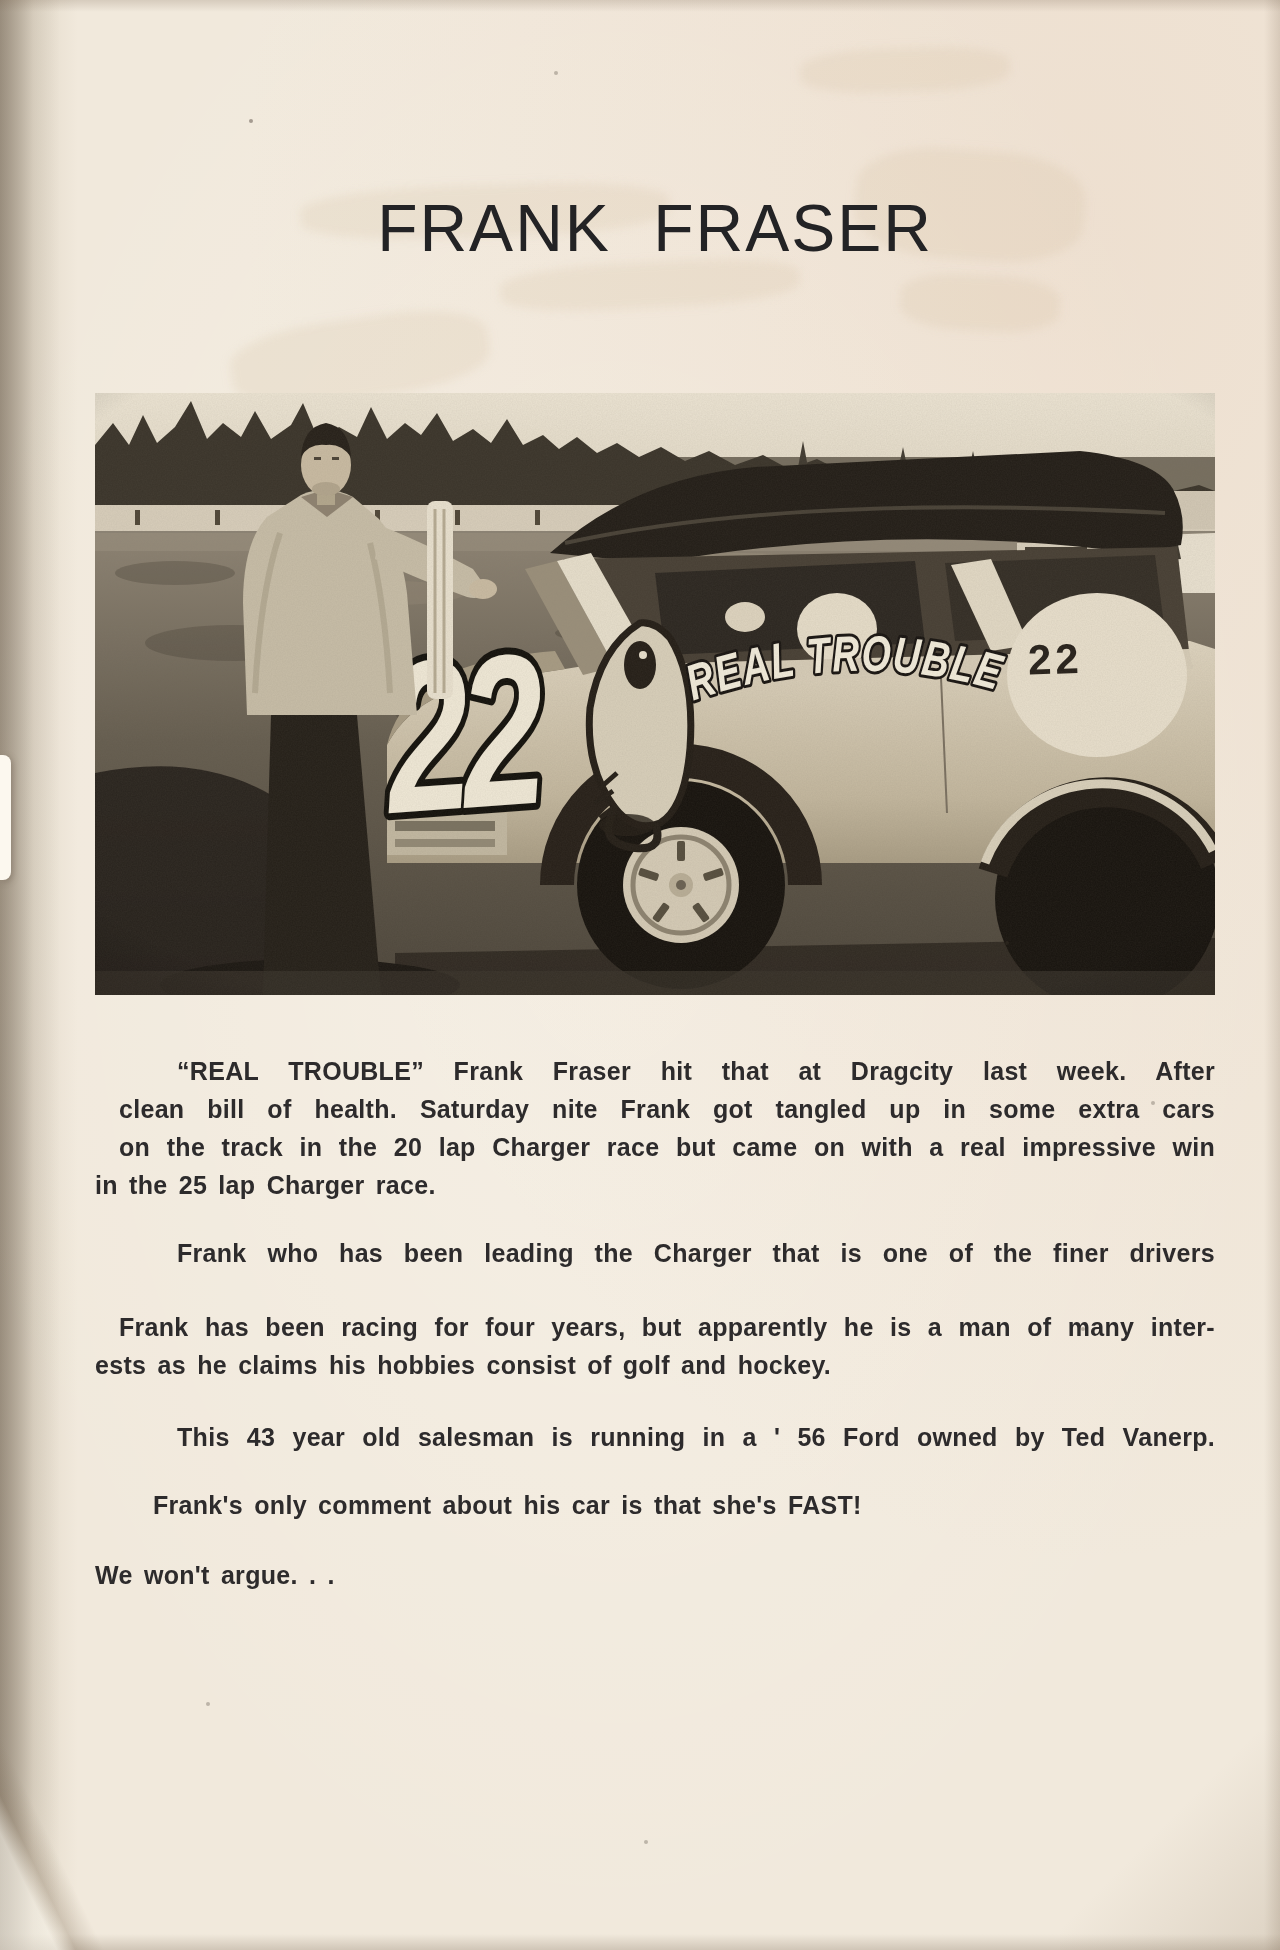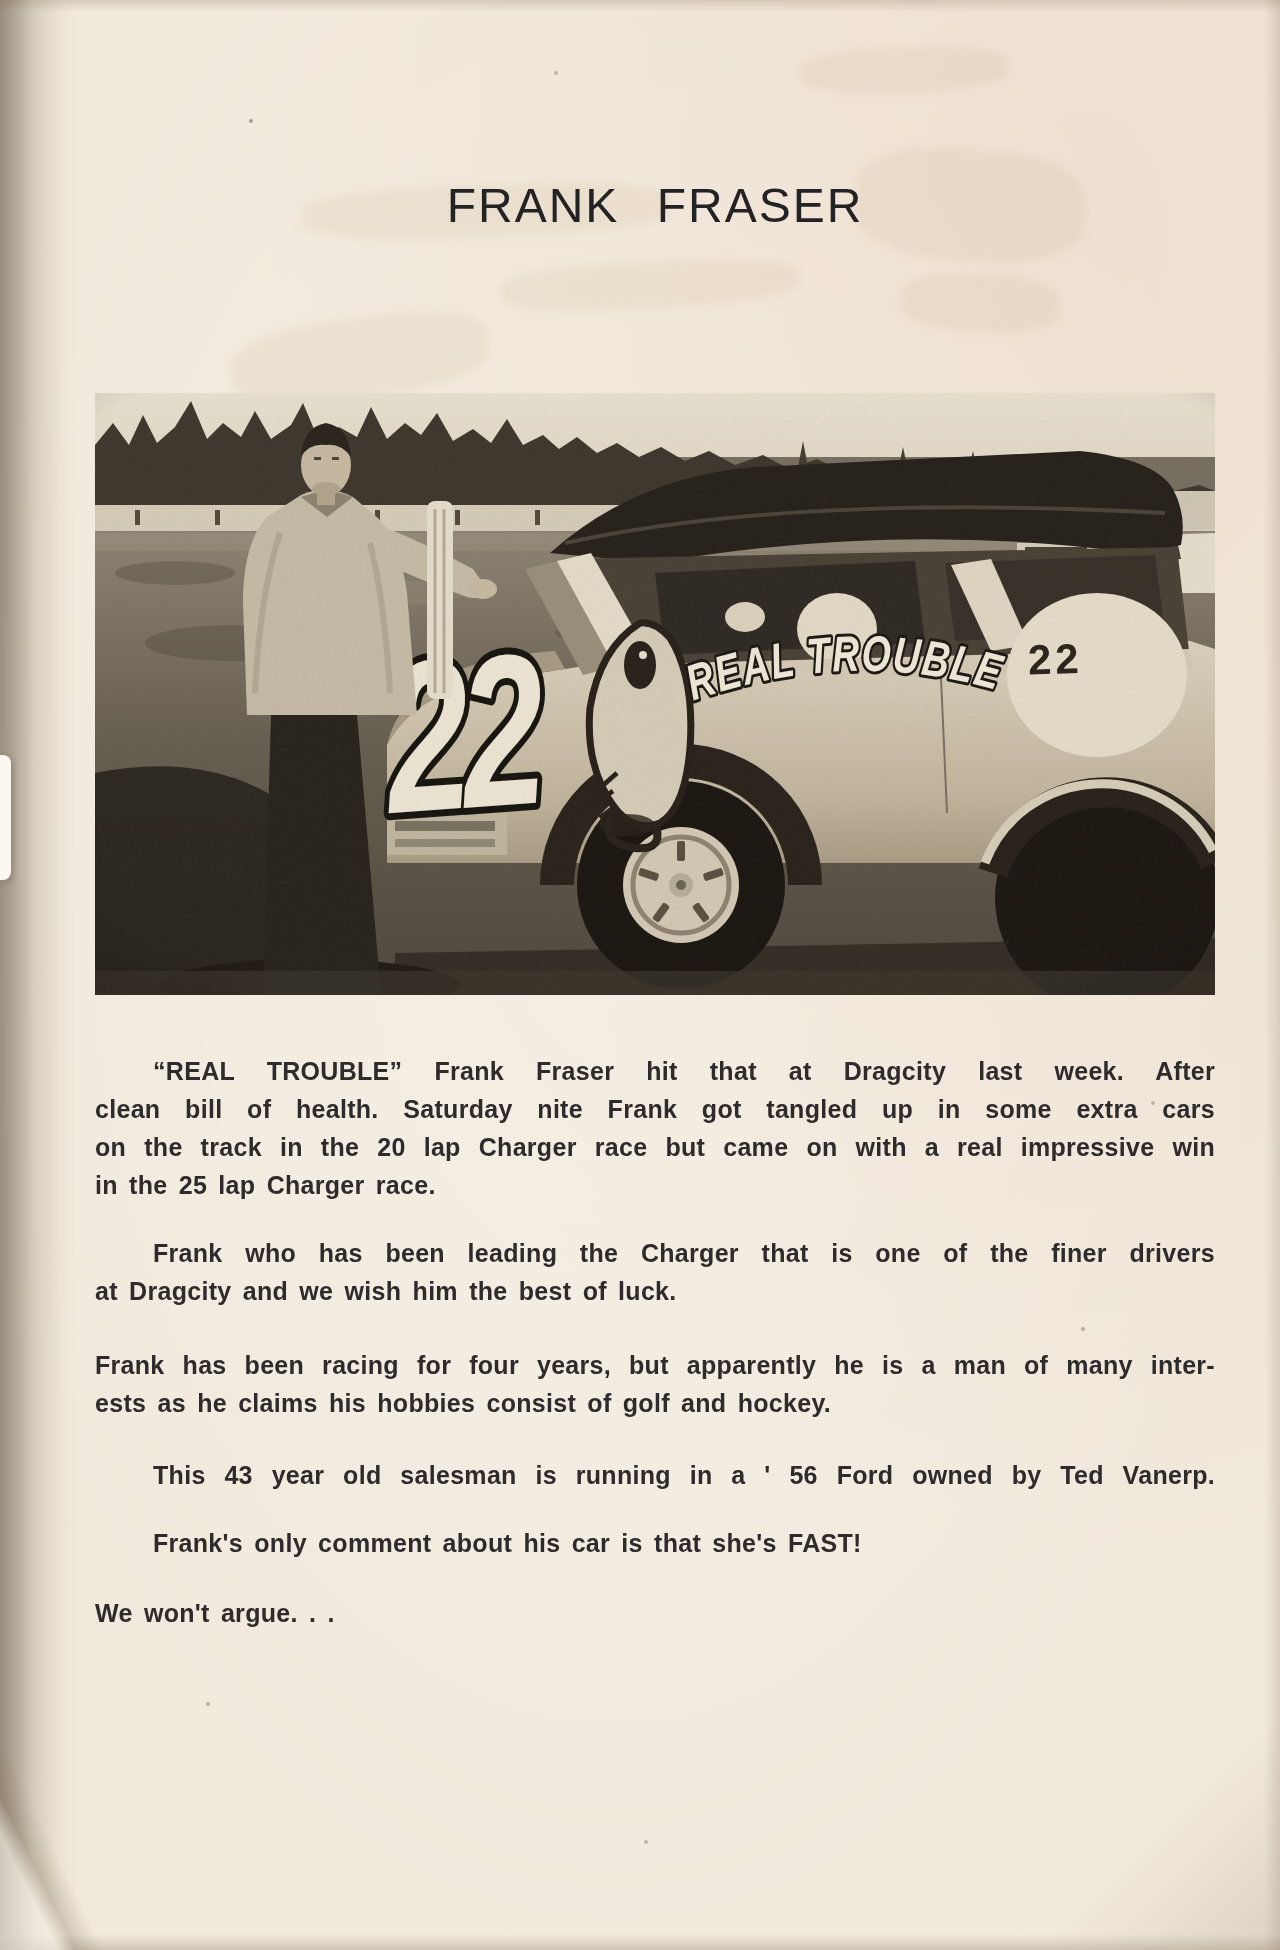--- a/index.html
+++ b/index.html
@@ -24,31 +24,31 @@
     background:linear-gradient(315deg,rgba(140,120,95,.20),transparent 55%);}
   .ghost{position:absolute;background:rgba(200,175,145,0.17);filter:blur(5px);border-radius:38%;}
   .specks{position:absolute;left:0;top:0;width:2px;height:2px;border-radius:50%;
     box-shadow:250px 120px 0 1px rgba(70,60,50,.45),1082px 1328px 0 1px rgba(70,60,50,.35),
       207px 1703px 0 1px rgba(70,60,50,.3),645px 1841px 0 1px rgba(70,60,50,.3),
       1152px 1102px 0 1px rgba(70,60,50,.3),555px 72px 0 1px rgba(70,60,50,.3),
       1006px 942px 0 1px rgba(70,60,50,.3);}
   
   .title{
     position:absolute;left:95px;top:146px;width:1120px;text-align:center;
-    font-size:48px;font-weight:500;letter-spacing:2px;word-spacing:22px;color:#232325;
+    font-size:66px;font-weight:500;letter-spacing:2px;word-spacing:22px;color:#232325;
   }
   
   .photo{position:absolute;left:95px;top:393px;width:1120px;height:602px;}
   
   .article{position:absolute;left:95px;top:1052px;width:1120px;
     font-size:25px;font-weight:bold;line-height:38px;letter-spacing:.3px;word-spacing:4px;color:#2d2b2c;}
   .para{margin:0 0 0 0;}
   .mb1{margin-bottom:30px}.mb2{margin-bottom:36px}.mb3{margin-bottom:34px}.mb4{margin-bottom:30px}.mb5{margin-bottom:32px}
   .ln{min-height:38px;text-align:left;}
-  .just{text-align:justify;text-align-last:justify;}
+  .just{text-align:justify;text-align-last:justify;margin-left:24px;}
   .ind{text-indent:58px;}
 </style>
 </head>
 <body>
 
 <div class="page">
 
   <div class="ghost" style="left:300px;top:185px;width:370px;height:52px;transform:rotate(-2deg);"></div>
   <div class="ghost" style="left:500px;top:262px;width:300px;height:46px;transform:rotate(-3deg);"></div>
   <div class="ghost" style="left:230px;top:318px;width:260px;height:80px;transform:rotate(-8deg);"></div>
@@ -217,21 +217,20 @@
 
   <div class="article">
     <div class="para mb1">
       <div class="ln just ind">“REAL TROUBLE” Frank Fraser hit that at Dragcity last week. After</div>
       <div class="ln just">clean bill of health. Saturday nite Frank got tangled up in some extra cars</div>
       <div class="ln just">on the track in the 20 lap Charger race but came on with a real impressive win</div>
       <div class="ln">in the 25 lap Charger race.</div>
     </div>
     <div class="para mb2">
       <div class="ln just ind">Frank who has been leading the Charger that is one of the finer drivers</div>
-      <div class="ln">at Dragcity and we wish him the best of luck.</div>
     </div>
     <div class="para mb3">
       <div class="ln just">Frank has been racing for four years, but apparently he is a man of many inter-</div>
       <div class="ln">ests as he claims his hobbies consist of golf and hockey.</div>
     </div>
     <div class="para mb4">
       <div class="ln just ind">This 43 year old salesman is running in a ' 56 Ford owned by Ted Vanerp.</div>
     </div>
     <div class="para mb5">
       <div class="ln ind">Frank's only comment about his car is that she's FAST!</div>

